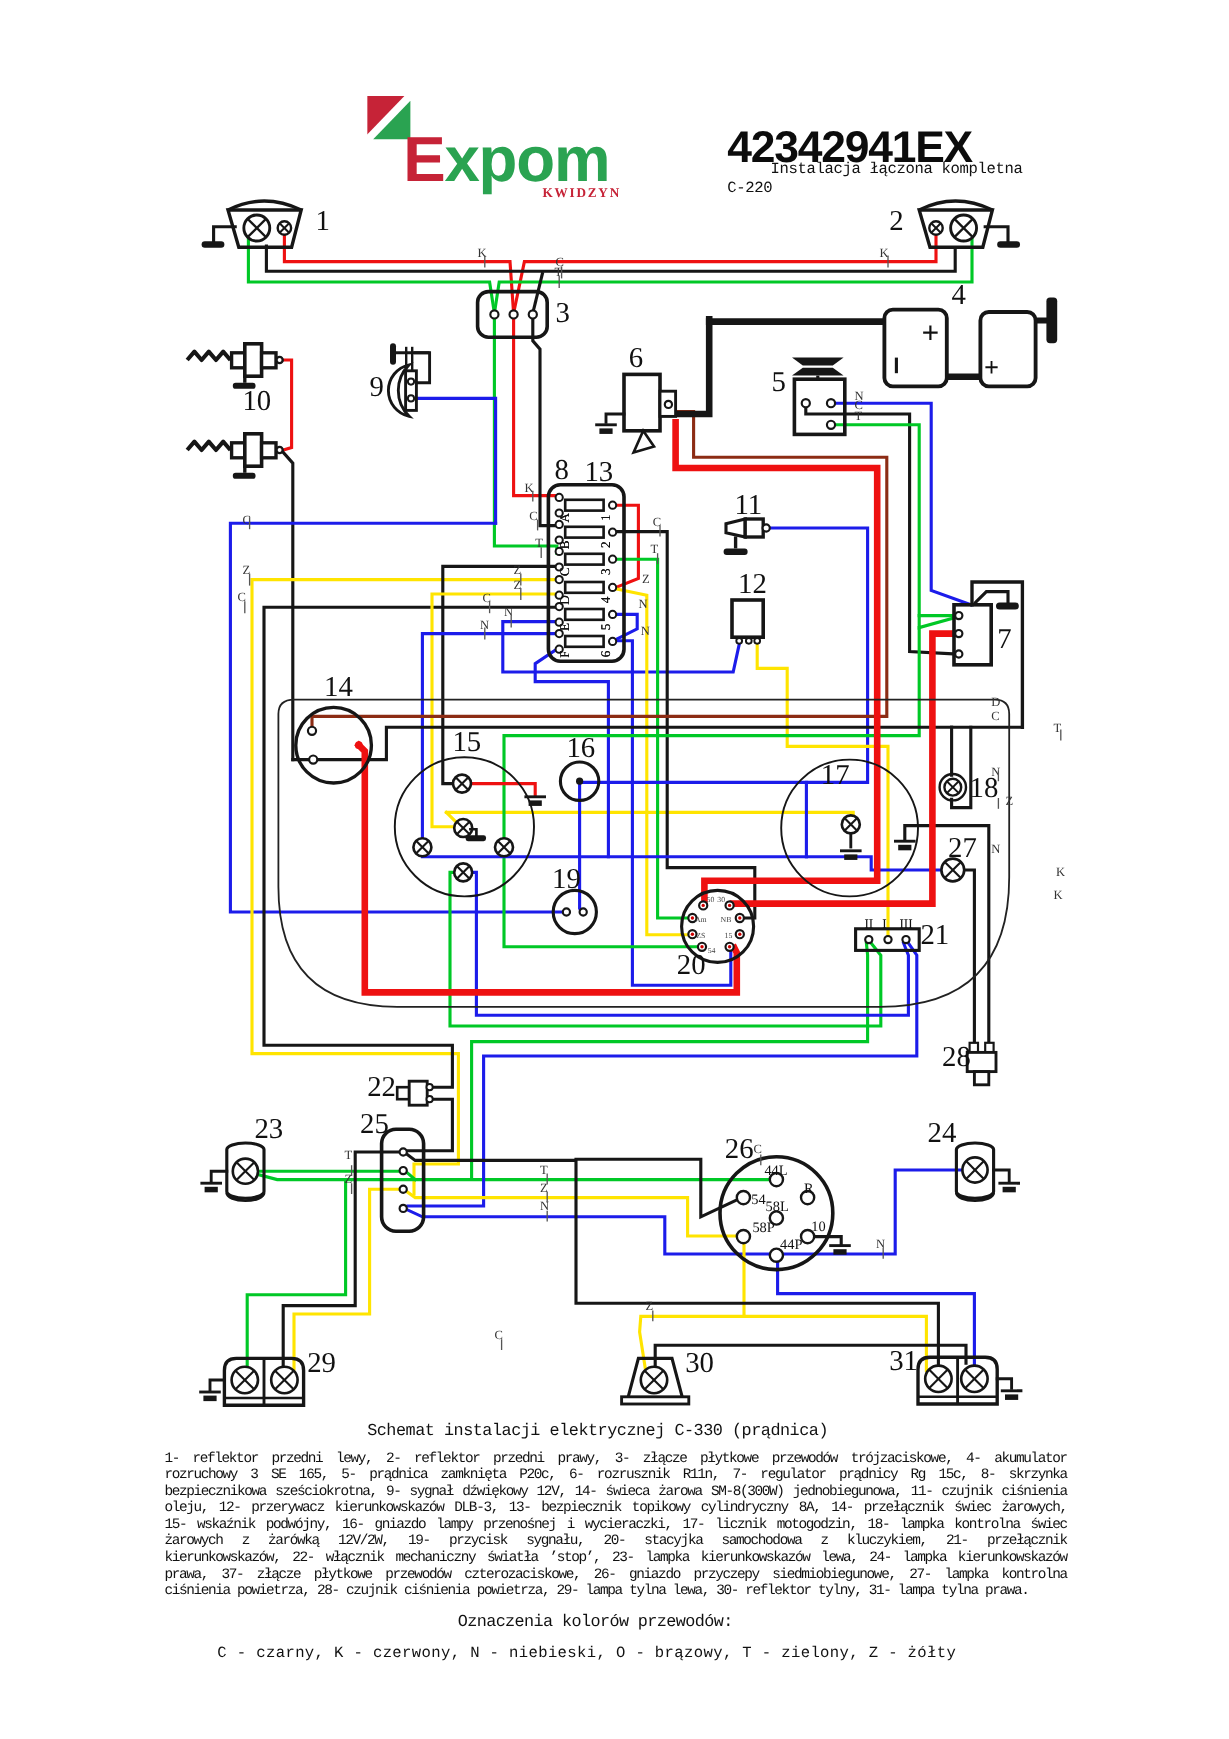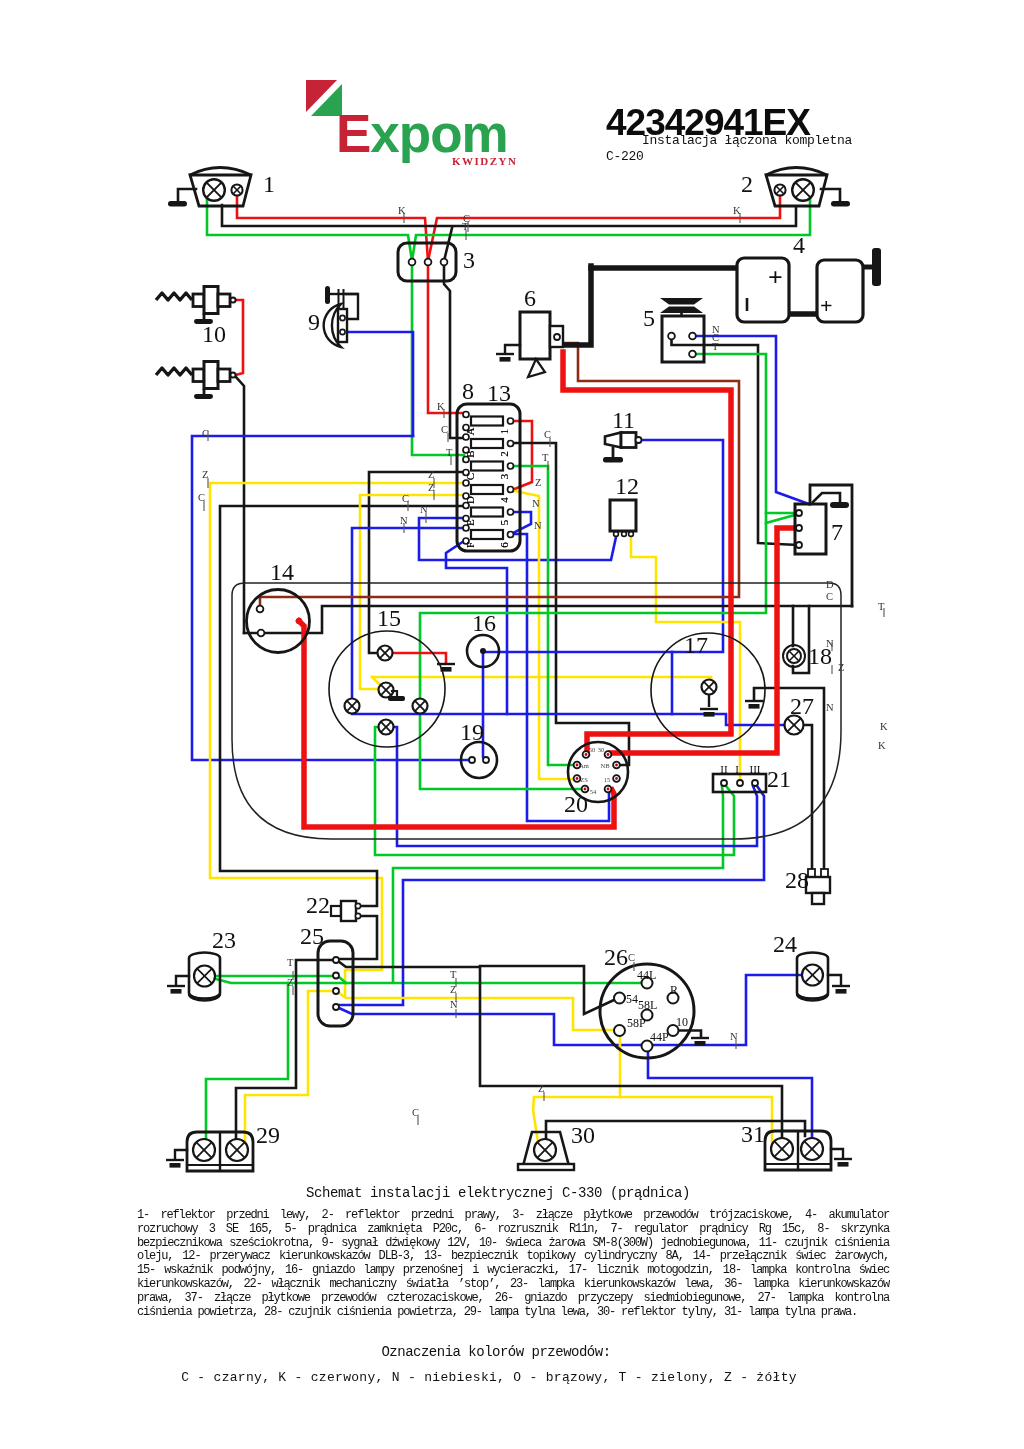--- a/index.html
+++ b/index.html
@@ -477,22 +477,23 @@
 </div>
 <div style="position:absolute;left:336px;top:103px;font-family:'Liberation Sans',sans-serif;font-weight:bold;font-size:53px;letter-spacing:-1px;text-align:right;"><span style="color:#c62337">E</span><span style="color:#2aa351">xpom</span></div>
 <div style="position:absolute;left:452px;top:155px;font-family:Liberation Serif, serif;font-weight:bold;font-size:11px;letter-spacing:1.5px;color:#c62337;">KWIDZYN</div>
 <div style="position:absolute;left:606px;top:102px;font-family:'Liberation Sans',sans-serif;font-weight:bold;font-size:37px;letter-spacing:-1px;color:#0c0c0c;">42342941EX</div>
 <div class="t" style="left:606px;top:133px;font-size:13px;letter-spacing:-0.3px;margin-left:36px;">Instalacja łączona kompletna</div>
 <div class="t" style="left:606px;top:149px;font-size:13px;letter-spacing:-0.3px;">C-220</div>
 <div class="t" style="left:-14px;top:1185px;width:1024px;text-align:center;font-size:14px;letter-spacing:-0.4px;">Schemat instalacji elektrycznej C-330 (prądnica)</div>
 <div class="t" style="left:137px;top:1209px;width:752px;font-size:12px;line-height:13.8px;letter-spacing:-1.15px;">
 <div style="white-space:nowrap;text-align:justify;text-align-last:justify;">1- reflektor przedni lewy, 2- reflektor przedni prawy, 3- złącze płytkowe przewodów trójzaciskowe, 4- akumulator</div>
 <div style="white-space:nowrap;text-align:justify;text-align-last:justify;">rozruchowy 3 SE 165, 5- prądnica zamknięta P20c, 6- rozrusznik R11n, 7- regulator prądnicy Rg 15c, 8- skrzynka</div>
-<div style="white-space:nowrap;text-align:justify;text-align-last:justify;">bezpiecznikowa sześciokrotna, 9- sygnał dźwiękowy 12V, 10- świeca żarowa SM-8(300W) jednobiegunowa, 11- czujnik ciśnienia</div>
+<div style="white-space:nowrap;text-align:justify;text-align-last:justify;">bezpiecznikowa sześciokrotna, 9- sygnał dźwiękowy 12V, 14- świeca żarowa SM-8(300W) jednobiegunowa, 11- czujnik ciśnienia</div>
 <div style="white-space:nowrap;text-align:justify;text-align-last:justify;">oleju, 12- przerywacz kierunkowskazów DLB-3, 13- bezpiecznik topikowy cylindryczny 8A, 14- przełącznik świec żarowych,</div>
 <div style="white-space:nowrap;text-align:justify;text-align-last:justify;">15- wskaźnik podwójny, 16- gniazdo lampy przenośnej i wycieraczki, 17- licznik motogodzin, 18- lampka kontrolna świec</div>
-<div style="white-space:nowrap;text-align:justify;text-align-last:justify;">kierunkowskazów, 22- włącznik mechaniczny światła ’stop’, 23- lampka kierunkowskazów lewa, 36- lampka kierunkowskazów</div>
+<div style="white-space:nowrap;text-align:justify;text-align-last:justify;">żarowych z żarówką 12V/2W, 19- przycisk sygnału, 20- stacyjka samochodowa z kluczykiem, 21- przełącznik</div>
+<div style="white-space:nowrap;text-align:justify;text-align-last:justify;">kierunkowskazów, 22- włącznik mechaniczny światła ’stop’, 23- lampka kierunkowskazów lewa, 24- lampka kierunkowskazów</div>
 <div style="white-space:nowrap;text-align:justify;text-align-last:justify;">prawa, 37- złącze płytkowe przewodów czterozaciskowe, 26- gniazdo przyczepy siedmiobiegunowe, 27- lampka kontrolna</div>
 <div style="">ciśnienia powietrza, 28- czujnik ciśnienia powietrza, 29- lampa tylna lewa, 30- reflektor tylny, 31- lampa tylna prawa.</div>
 </div>
 <div class="t" style="left:-16px;top:1344px;width:1024px;text-align:center;font-size:14px;letter-spacing:-0.5px;">Oznaczenia kolorów przewodów:</div>
 <div class="t" style="left:-23px;top:1370px;width:1024px;text-align:center;font-size:13px;letter-spacing:0.3px;">C - czarny, K - czerwony, N - niebieski, O - brązowy, T - zielony, Z - żółty</div>
 </div>
 
 </body></html>

